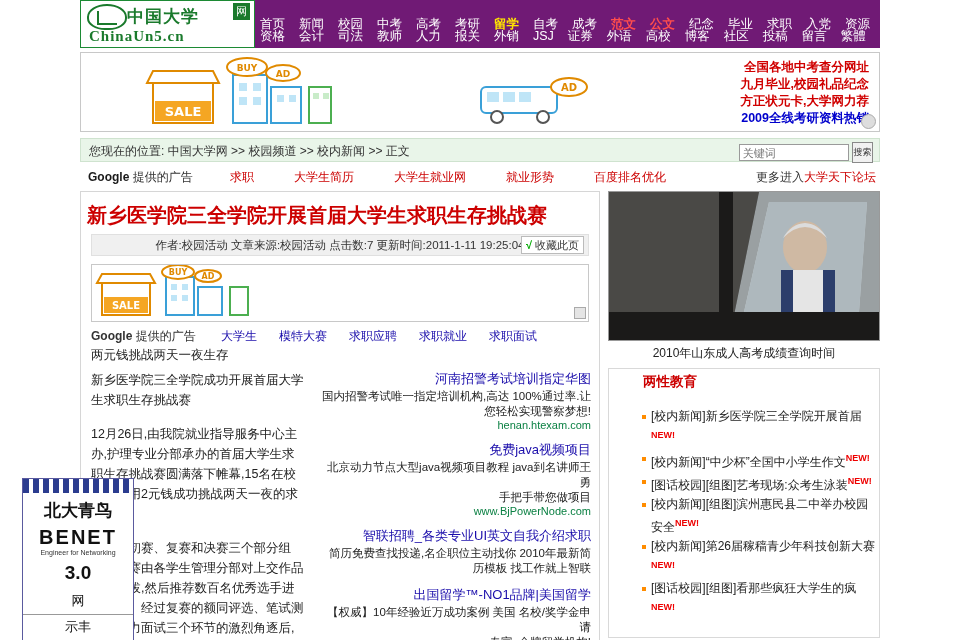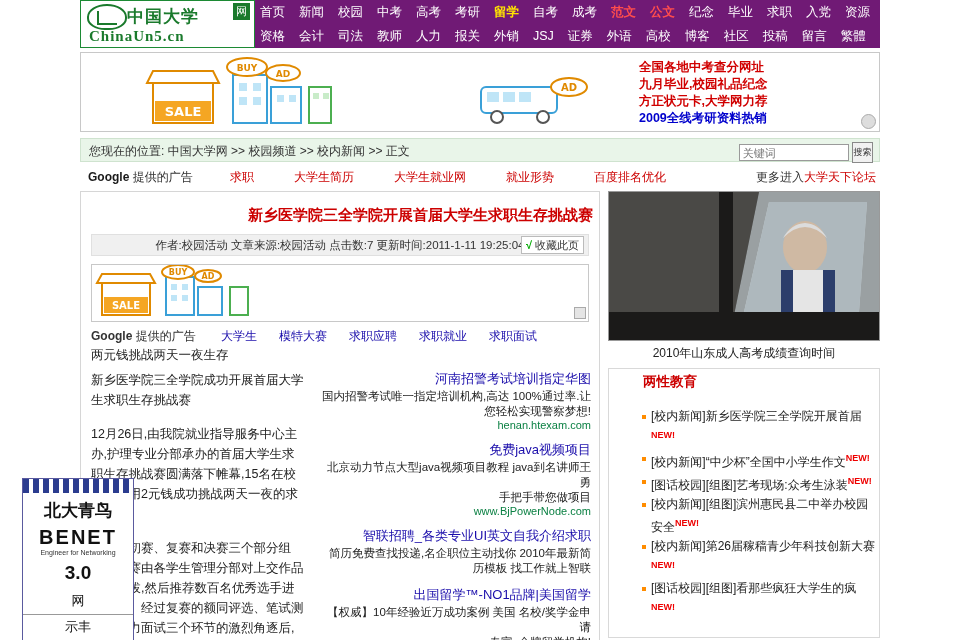--- a/index.html
+++ b/index.html
@@ -9,30 +9,30 @@
   
   .topwrap{width:800px;margin:0 auto;position:relative;}
   .navbar{width:800px;height:48px;background:#701a75;position:relative;}
   .logo{position:absolute;left:0;top:0;width:175px;height:48px;background:#fff;border:1px solid #1c8a34;box-sizing:border-box;}
   .logo-cn{position:absolute;left:46px;top:4px;font-size:17px;font-weight:bold;color:#1a7a2c;letter-spacing:1px;font-family:"DejaVu Sans",sans-serif;}
   .logo-en{position:absolute;left:8px;top:27px;font-size:15px;font-weight:bold;color:#1a7a2c;font-family:"Liberation Serif",serif;letter-spacing:1px;}
   .logo-mark{position:absolute;left:6px;top:3px;width:36px;height:22px;border:2px solid #1a7a2c;border-radius:50% 50% 45% 45%;}
   .logo-mark:after{content:"";position:absolute;left:8px;top:5px;width:18px;height:12px;border-left:2px solid #1a7a2c;border-bottom:2px solid #1a7a2c;}
   .logo-sq{position:absolute;left:152px;top:2px;width:17px;height:17px;background:#1a7a2c;color:#fff;font-size:11px;text-align:center;line-height:17px;}
   .navrow{position:absolute;left:180px;height:24px;line-height:24px;white-space:nowrap;color:#fff;}
-  .navrow1{top:0;}
+  .navrow1{top:12px;}
   .navrow2{top:24px;}
   .navrow a{color:#fff;text-decoration:none;margin-right:14px;font-size:12.5px;}
   .navrow a.hot{color:#ffe400;font-weight:bold;}
   .navrow a.red{color:#ff4d4d;font-weight:bold;}
 
   
   .banner{width:800px;height:80px;margin:0 auto;border:1px solid #c8c8c8;box-sizing:border-box;position:relative;background:#fff;margin-top:4px;}
   .ad-illus{position:absolute;left:60px;top:4px;width:480px;height:72px;}
-  .ad-right{position:absolute;right:10px;top:6px;width:230px;text-align:left;}
+  .ad-right{position:absolute;right:10px;top:6px;width:230px;text-align:right;}
   .ad-right div{color:#d00000;font-weight:bold;font-size:12.5px;line-height:17px;}
   .ad-right div.blue{color:#0000cc;}
   .ad-corner{position:absolute;right:3px;bottom:2px;width:13px;height:13px;border-radius:50%;background:#ddd;border:1px solid #aaa;}
 
   
   .posbar{width:800px;height:24px;margin:6px auto 0;background:#e9f5e9;border:1px solid #cfe3cf;box-sizing:border-box;position:relative;}
   .posbar .txt{position:absolute;left:8px;top:4px;font-size:12px;color:#333;}
   .posbar .txt a{color:#333;text-decoration:none;}
   .searchbox{position:absolute;right:6px;top:3px;}
   .searchbox input{width:110px;height:17px;border:1px solid #9a9a9a;font-size:11px;color:#777;padding:0 3px;box-sizing:border-box;vertical-align:middle;}
@@ -45,21 +45,21 @@
   .adstrip .links{position:absolute;left:150px;top:2px;}
   .adstrip .links a{color:#cc0000;text-decoration:none;margin-right:40px;}
   .adstrip .more{position:absolute;right:4px;top:2px;color:#333;}
   .adstrip .more a{color:#cc0000;text-decoration:none;}
 
   
   .main{width:800px;margin:4px auto 0;position:relative;}
   .left{width:520px;float:left;border:1px solid #d6d6d6;box-sizing:border-box;background:#fff;min-height:430px;}
   .right{width:272px;float:right;}
 
-  .arttitle{text-align:right;font-size:15px;font-weight:bold;color:#cc0000;padding:12px 6px 8px;line-height:22px;}
+  .arttitle{text-align:left;font-size:20px;font-weight:bold;color:#cc0000;padding:12px 6px 8px;line-height:22px;}
   .metabar{margin:0 10px;background:#f0f0f0;border:1px solid #e0e0e0;height:20px;line-height:20px;font-size:11.5px;color:#333;position:relative;text-align:center;}
   .metabar .fav{position:absolute;right:4px;top:1px;background:#fff;border:1px solid #bbb;font-size:11px;padding:0 4px;line-height:16px;color:#333;}
   .metabar .fav i{color:#0a0;font-style:normal;font-weight:bold;}
 
   .inad{margin:8px 10px 0;height:56px;border:1px solid #c8c8c8;position:relative;background:#fff;}
   .inad .corner{position:absolute;right:2px;bottom:2px;width:10px;height:10px;background:#e5e5e5;border:1px solid #aaa;}
 
   .glinks{margin:6px 10px 0;font-size:12px;color:#333;}
   .glinks a{color:#1a0dab;text-decoration:none;margin-left:22px;}
   .subline{margin:2px 10px 0;font-size:12.5px;color:#222;}

